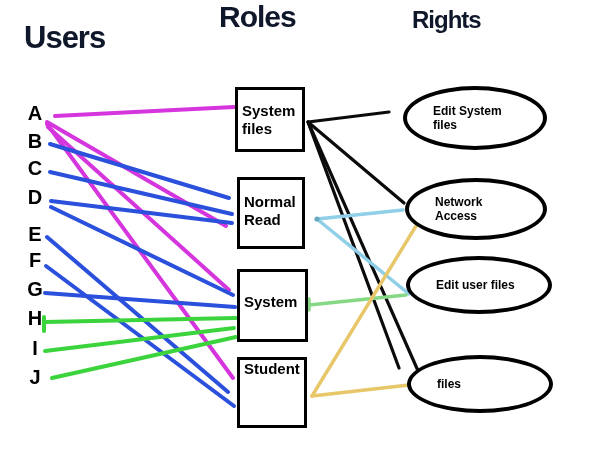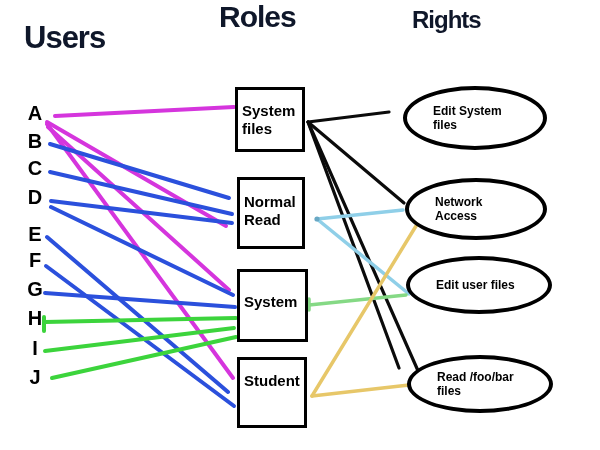--- a/index.html
+++ b/index.html
@@ -78,21 +78,21 @@
         <span class="role-line">System</span>
         <span class="role-line">files</span>
       </div>
       <div class="role-box" style="left: 237px; top: 177px; width: 68px; height: 72px; padding-top: 13px; position: absolute;">
         <span class="role-line">Normal</span>
         <span class="role-line">Read</span>
       </div>
       <div class="role-box" style="left: 237px; top: 269px; width: 71px; height: 73px; padding-top: 21px; position: absolute;">
         <span class="role-line">System</span>
       </div>
-      <div class="role-box" style="left: 237px; top: 357px; width: 70px; height: 71px; padding-top: 12px; position: absolute;">
+      <div class="role-box" style="left: 237px; top: 357px; width: 70px; height: 71px; position: absolute;">
         <span class="role-line">Student</span>
       </div>
     </div>
   <div id="rights-col">
       <div class="right-ellipse" style="left: 403px; top: 86px; width: 144px; height: 64px; position: absolute;">
         <div class="ellipse-text">
           <div>Edit System</div>
           <div>files</div>
         </div>
       </div>
@@ -102,18 +102,17 @@
           <div>Access</div>
         </div>
       </div>
       <div class="right-ellipse" style="left: 406px; top: 256px; width: 146px; height: 58px; position: absolute;">
         <div class="ellipse-text">
           <div>Edit user files</div>
         </div>
       </div>
       <div class="right-ellipse" style="left: 407px; top: 355px; width: 146px; height: 58px; position: absolute;">
         <div class="ellipse-text">
-          <div>Read /foo/bar</div>
           <div>files</div>
         </div>
       </div>
     </div>
 </div>
 
 </body></html>

